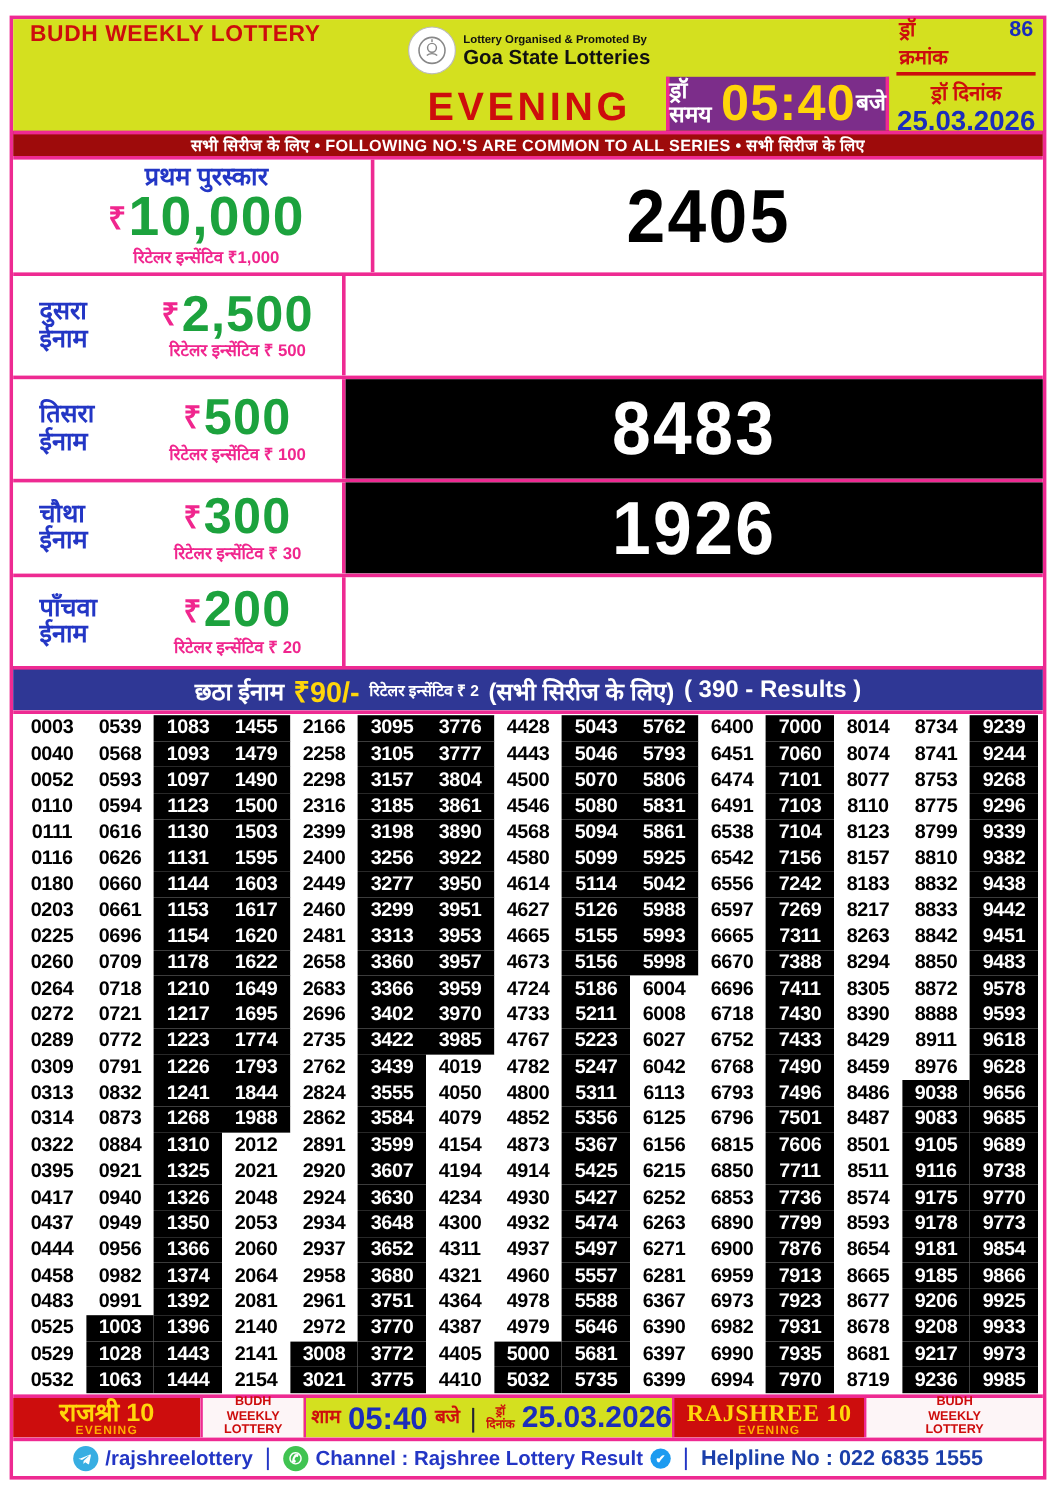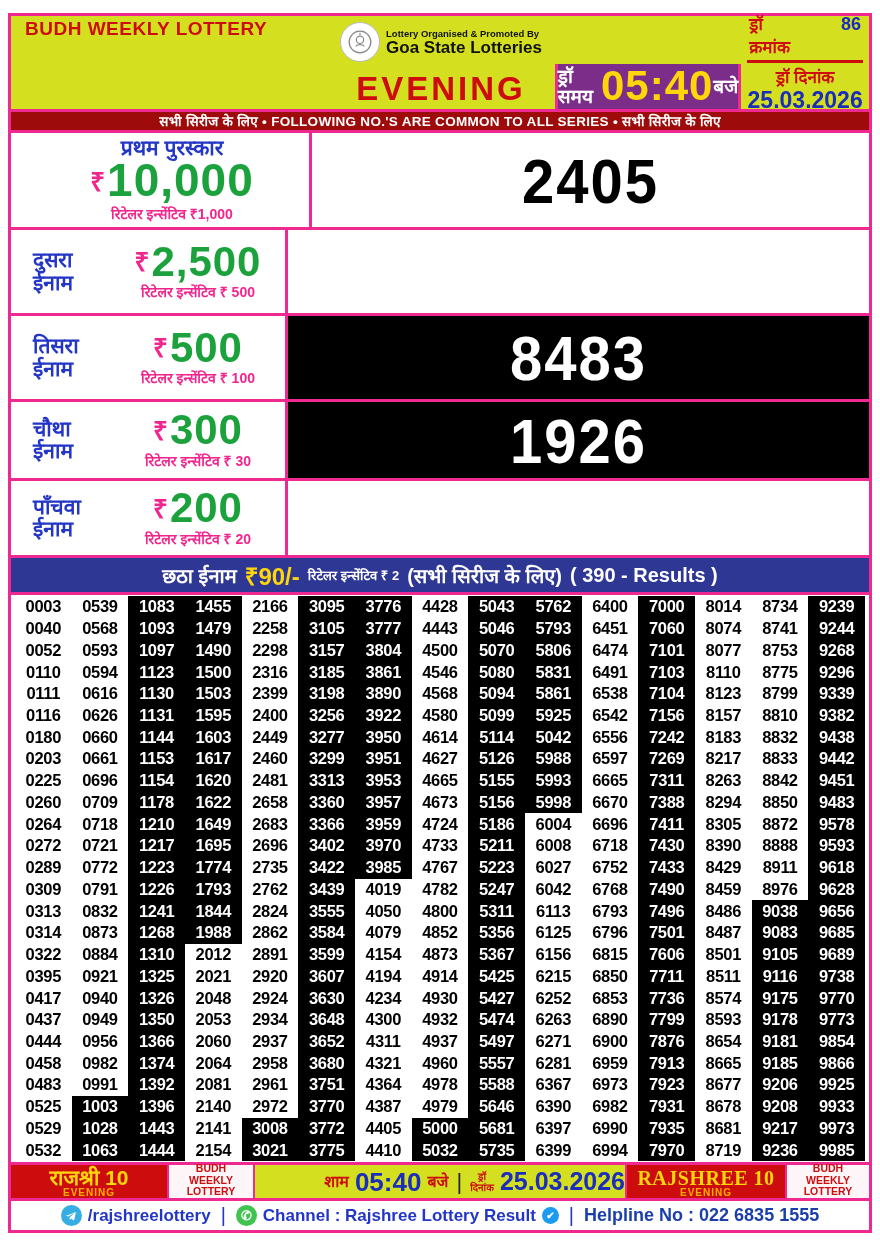--- a/index.html
+++ b/index.html
@@ -78,21 +78,21 @@
 
   
   .fbar{height:36px;display:flex;flex-shrink:0;}
   .fbar > * + *{border-left:2px solid var(--pink);}
   .fseg{display:flex;flex-direction:column;align-items:center;justify-content:flex-end;line-height:1;}
   .fseg.red{background:var(--red);}
   .fseg.white{background:#fdf5f7;}
   .fseg.lime{background:var(--lime);flex-direction:row;gap:6px;}
   .f-left{width:156px;}
   .f-budh{width:86px;}
-  .f-mid{width:372px;}
+  .f-mid{width:307px;}
   .f-raj{width:160px;}
   .f-budh2{flex:1;}
   .f-title{color:var(--yellow);font-weight:800;font-size:21px;}
   .f-sub{color:#ffae00;font-weight:800;font-size:10px;letter-spacing:1px;}
   .f-budh-txt{color:var(--red);font-weight:800;font-size:10.5px;text-align:center;line-height:1.1;width:60px;}
   .f-time-prefix,.f-time-suffix{color:var(--red);font-weight:800;font-size:16px;}
   .f-time{color:var(--dblue);font-weight:800;font-size:26px;}
   .f-divider{color:#223;font-size:22px;font-weight:400;padding:0 2px;}
   .f-datelabel{display:flex;flex-direction:column;align-items:center;color:var(--red);font-weight:800;font-size:10px;line-height:1.1;}
   .f-date{color:var(--dblue);font-weight:800;font-size:25px;}

